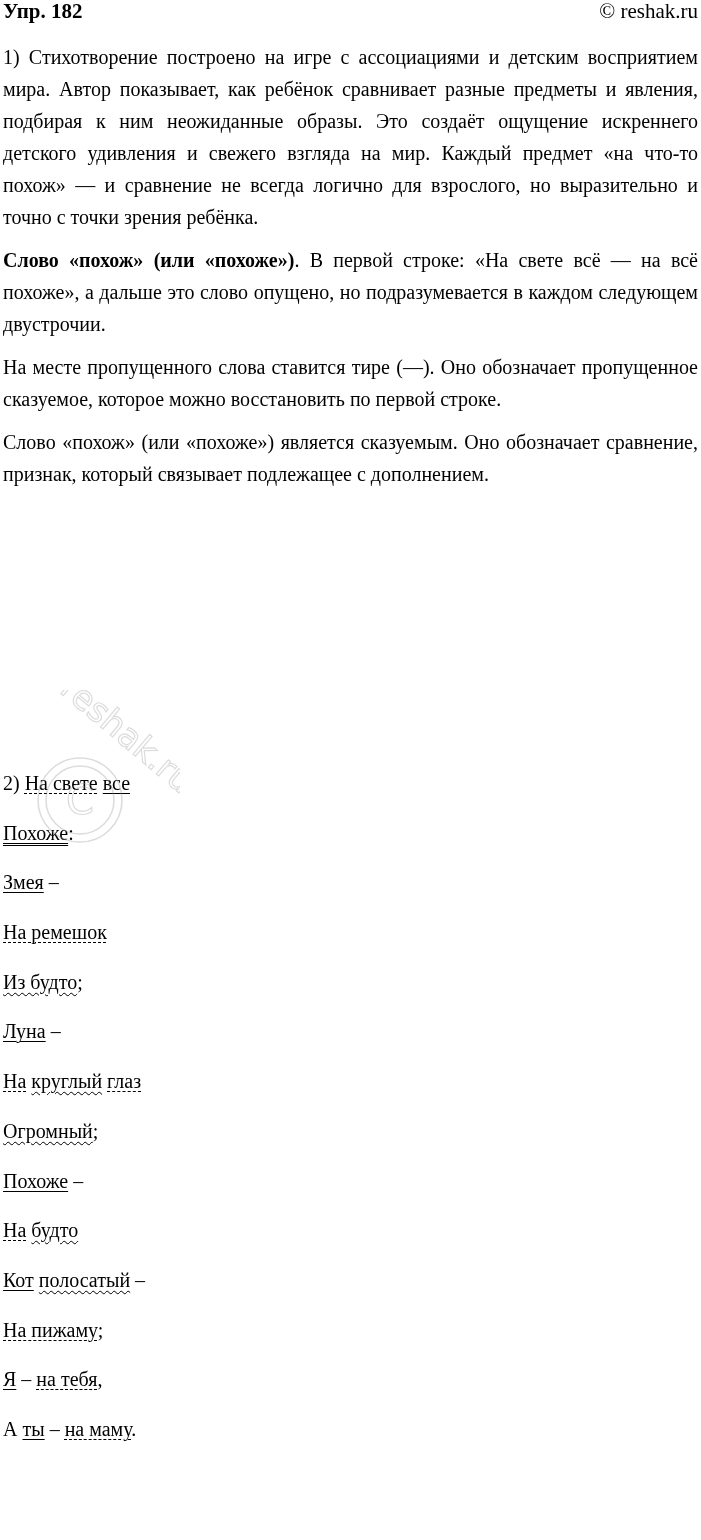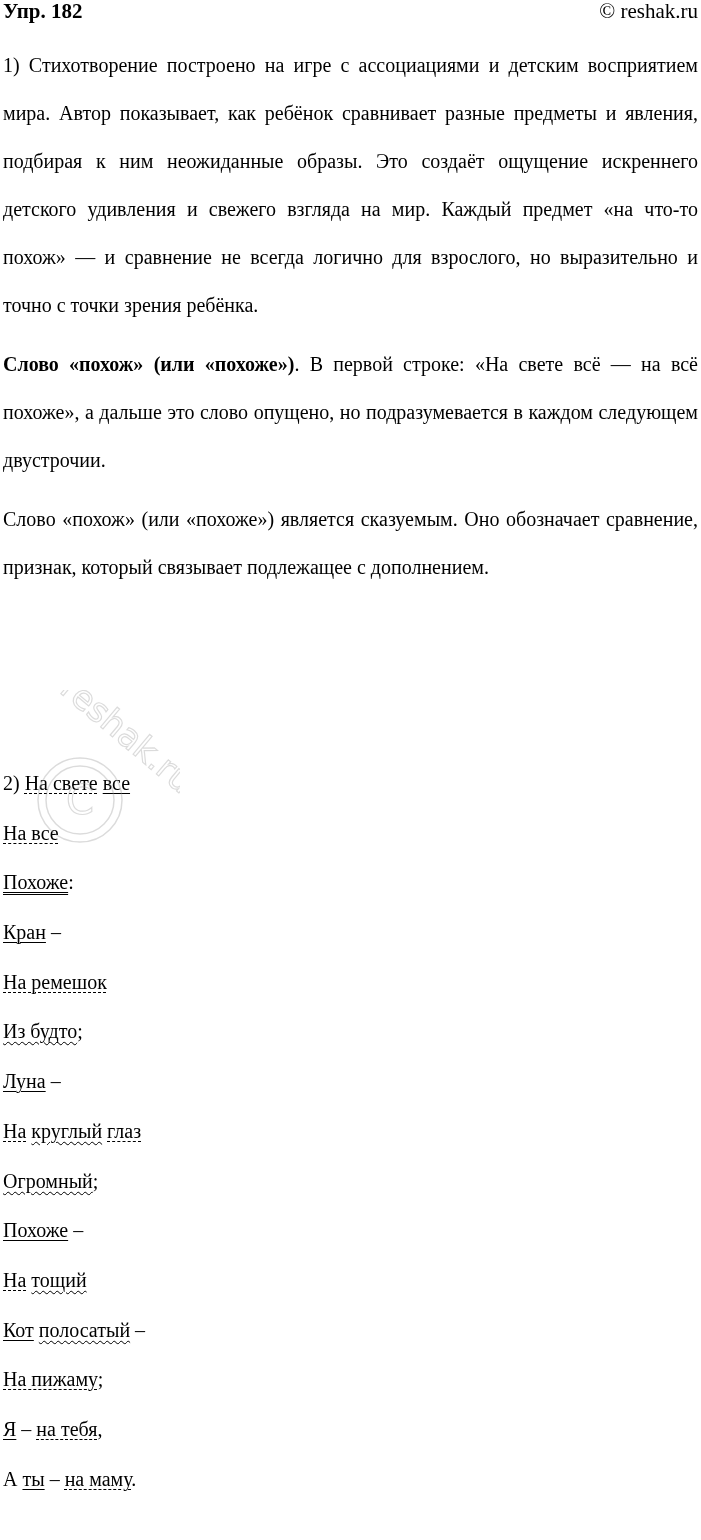--- a/index.html
+++ b/index.html
@@ -9,21 +9,21 @@
       color: #000; font-size: 20px;
     }
     .header {
       position: absolute; left: 3px; right: 3px; top: -2px;
       display: flex; justify-content: space-between; align-items: baseline;
       font-size: 21px; line-height: 26px;
     }
     .header .title { font-weight: bold; }
     .content { position: absolute; left: 3px; right: 3px; top: 41px; }
     p.para {
-      margin: 0 0 11px 0; text-align: justify; line-height: 48px;
+      margin: 0 0 11px 0; text-align: justify; line-height: 32px;
       font-size: 20px;
     }
     .para b { font-weight: bold; }
     .poem { position: absolute; left: 3px; top: 768px; }
     .poem .line {
       height: 49.7px; line-height: 30px; font-size: 20px; white-space: nowrap;
     }
     .u-single { text-decoration: underline; text-underline-offset: 3px; text-decoration-thickness: 1px; }
     .u-double { text-decoration: underline double; text-underline-offset: 3px; text-decoration-thickness: 1px; }
     .u-dashed { text-decoration: underline dashed; text-underline-offset: 3px; text-decoration-thickness: 1px; }
@@ -42,36 +42,38 @@
 </div>
 
 <div class="content">
   <p class="para">
     <b></b><span>1) Стихотворение построено на игре с ассоциациями и детским восприятием мира. Автор показывает, как ребёнок сравнивает разные предметы и явления, подбирая к ним неожиданные образы. Это создаёт ощущение искреннего детского удивления и свежего взгляда на мир. Каждый предмет «на что-то похож» — и сравнение не всегда логично для взрослого, но выразительно и точно с точки зрения ребёнка.</span>
   </p>
   <p class="para">
     <b>Слово «похож» (или «похоже»)</b><span>. В первой строке: «На свете всё — на всё похоже», а дальше это слово опущено, но подразумевается в каждом следующем двустрочии.</span>
   </p>
   <p class="para">
+    <b></b><span>На месте пропущенного слова ставится тире (—). Оно обозначает пропущенное сказуемое, которое можно восстановить по первой строке.</span>
+  </p>
+  <p class="para">
     <b></b><span>Слово «похож» (или «похоже») является сказуемым. Оно обозначает сравнение, признак, который связывает подлежащее с дополнением.</span>
   </p>
 </div>
 
 <div class="poem" id="poem">
     <div class="line"><span>2) </span><span class="u-dashed">На свете</span><span> </span><span class="u-single">все</span></div>
-    <div class="line"><span class="u-dashed">На все</span></div>
     <div class="line"><span class="u-double">Похоже</span><span>:</span></div>
-    <div class="line"><span class="u-single">Кран</span><span> –</span></div>
+    <div class="line"><span class="u-single">Змея</span><span> –</span></div>
     <div class="line"><span class="u-dashed">На ремешок</span></div>
     <div class="line"><span class="u-wavy">Из будто</span><span>;</span></div>
     <div class="line"><span class="u-single">Луна</span><span> –</span></div>
     <div class="line"><span class="u-dashed">На</span><span> </span><span class="u-wavy">круглый</span><span> </span><span class="u-dashed">глаз</span></div>
     <div class="line"><span class="u-wavy">Огромный</span><span>;</span></div>
     <div class="line"><span class="u-single">Похоже</span><span> –</span></div>
-    <div class="line"><span class="u-dashed">На</span><span> </span><span class="u-wavy">тощий</span></div>
+    <div class="line"><span class="u-dashed">На</span><span> </span><span class="u-wavy">будто</span></div>
     <div class="line"><span class="u-single">Кот</span><span> </span><span class="u-wavy">полосатый</span><span> –</span></div>
     <div class="line"><span class="u-dashed">На пижаму</span><span>;</span></div>
     <div class="line"><span class="u-single">Я</span><span> – </span><span class="u-dashed">на тебя</span><span>,</span></div>
     <div class="line"><span>А </span><span class="u-single">ты</span><span> – </span><span class="u-dashed">на маму</span><span>.</span></div>
   </div>
 
 <svg class="watermark" viewBox="0 0 170 170">
   <circle cx="70" cy="110" r="42" fill="none" stroke="#9a9a9a" stroke-width="1.5"></circle>
   <circle cx="70" cy="110" r="34" fill="none" stroke="#9a9a9a" stroke-width="1.5"></circle>
   <text x="70" y="124" text-anchor="middle" font-size="40" fill="none" stroke="#9a9a9a" stroke-width="1.2" font-family="DejaVu Sans, sans-serif">C</text>

